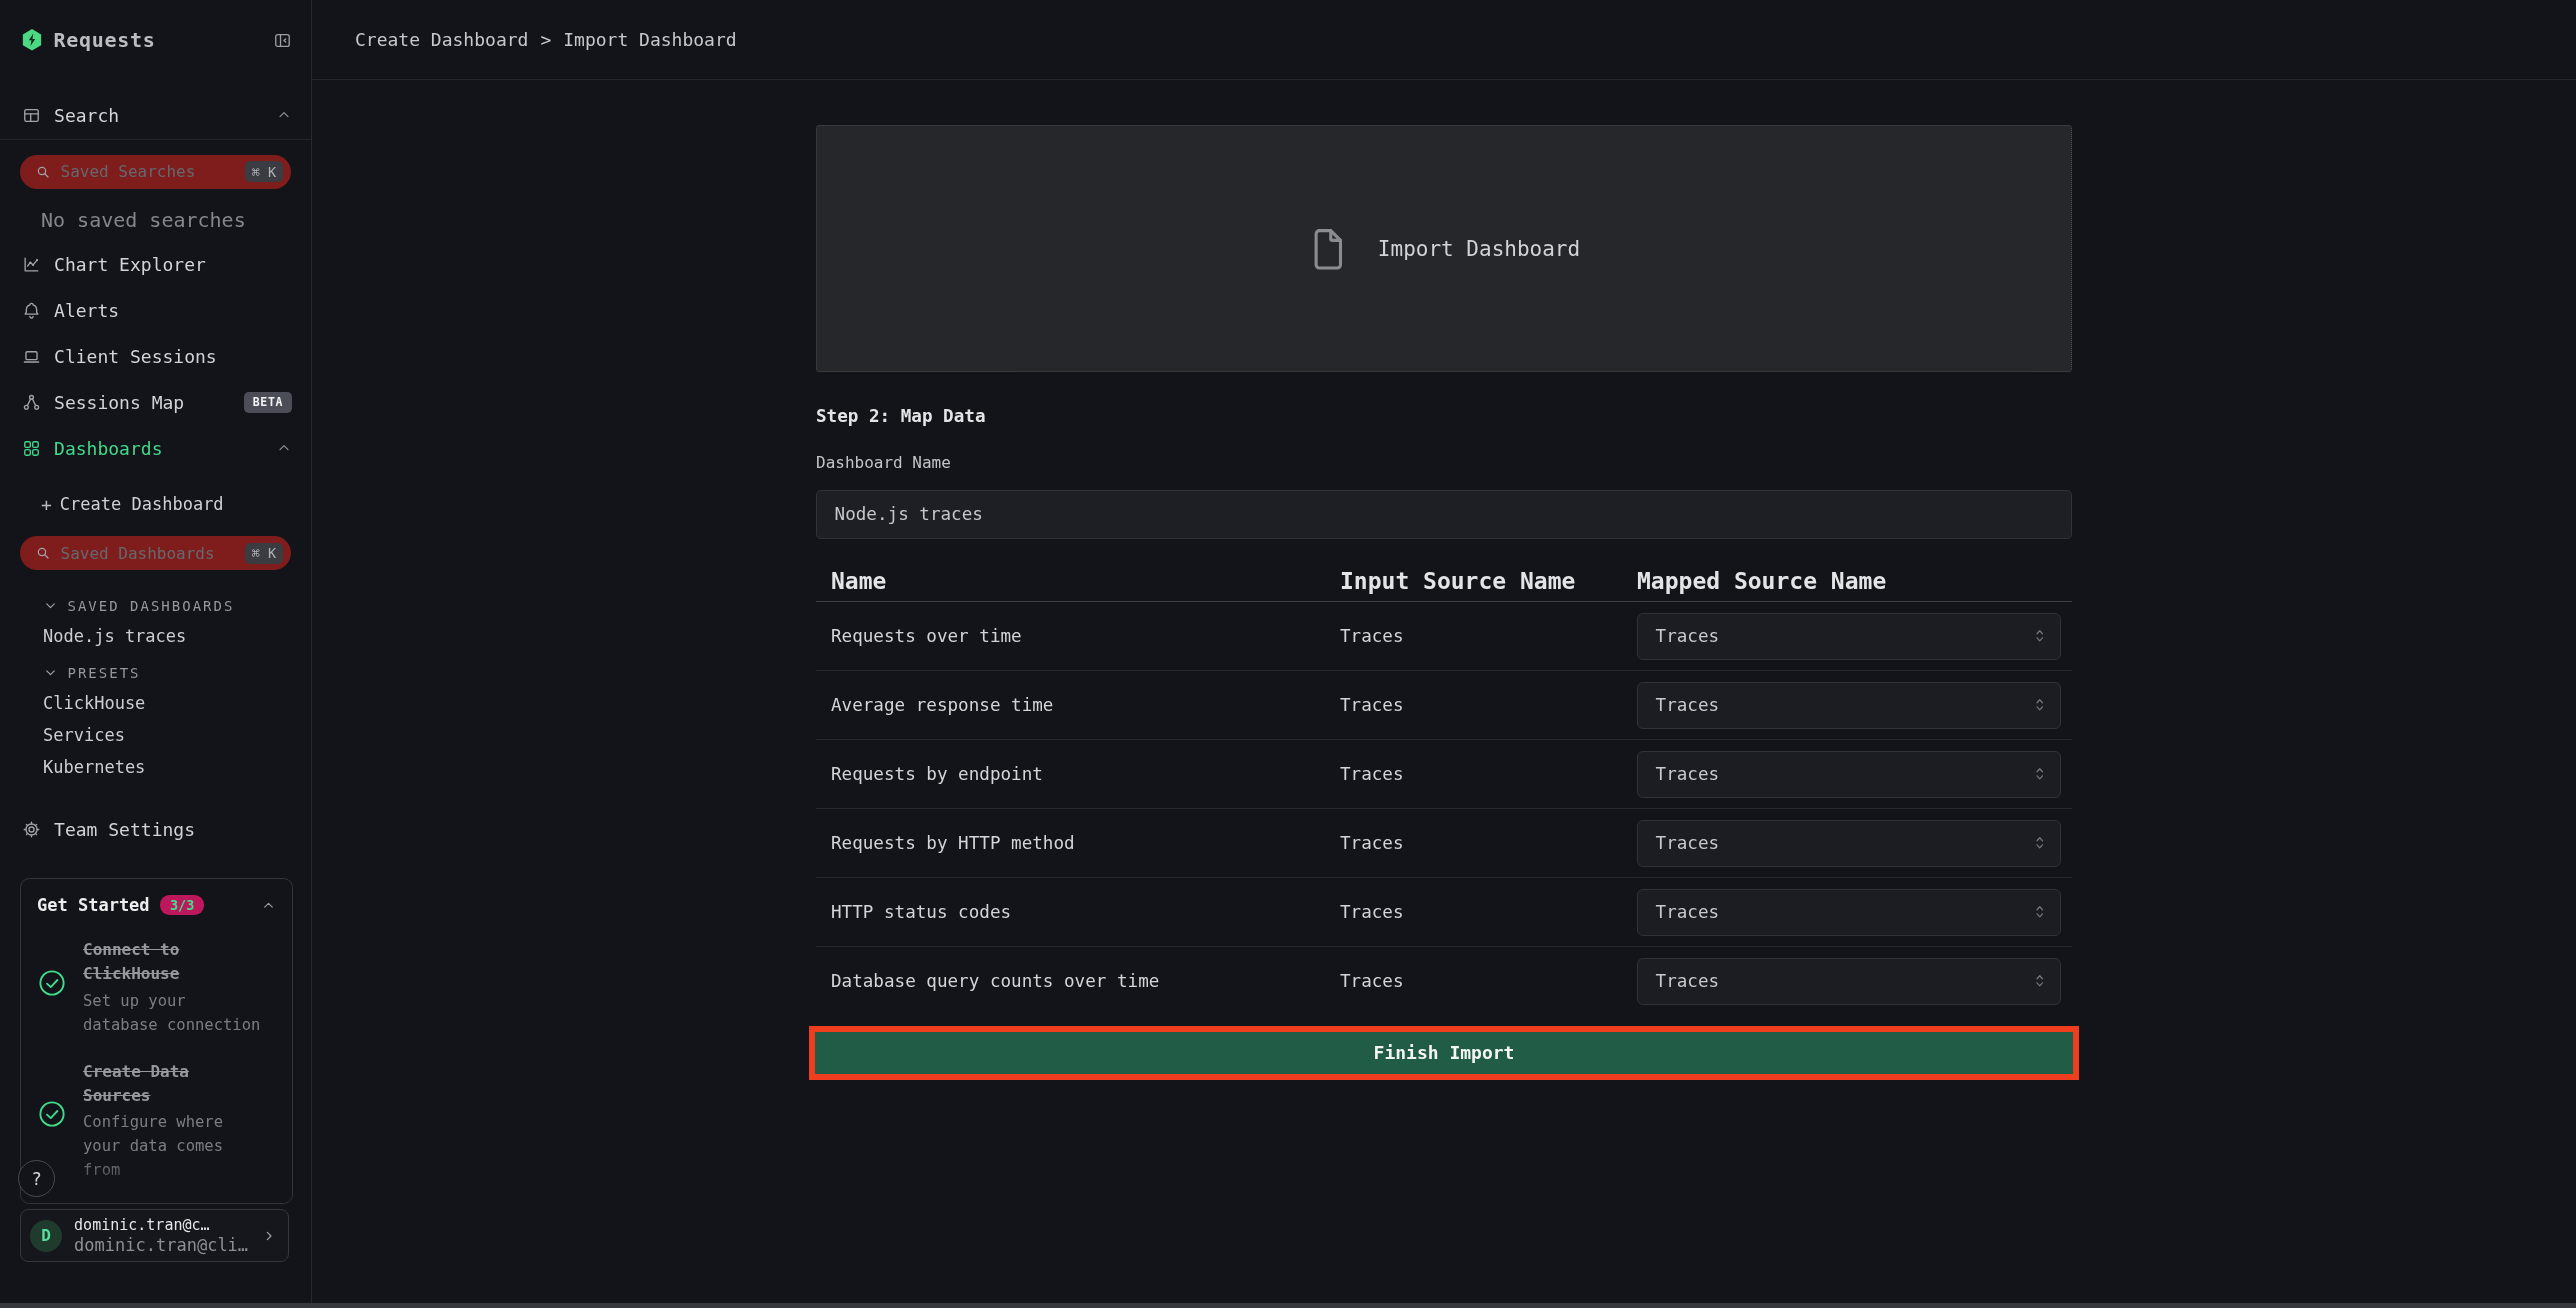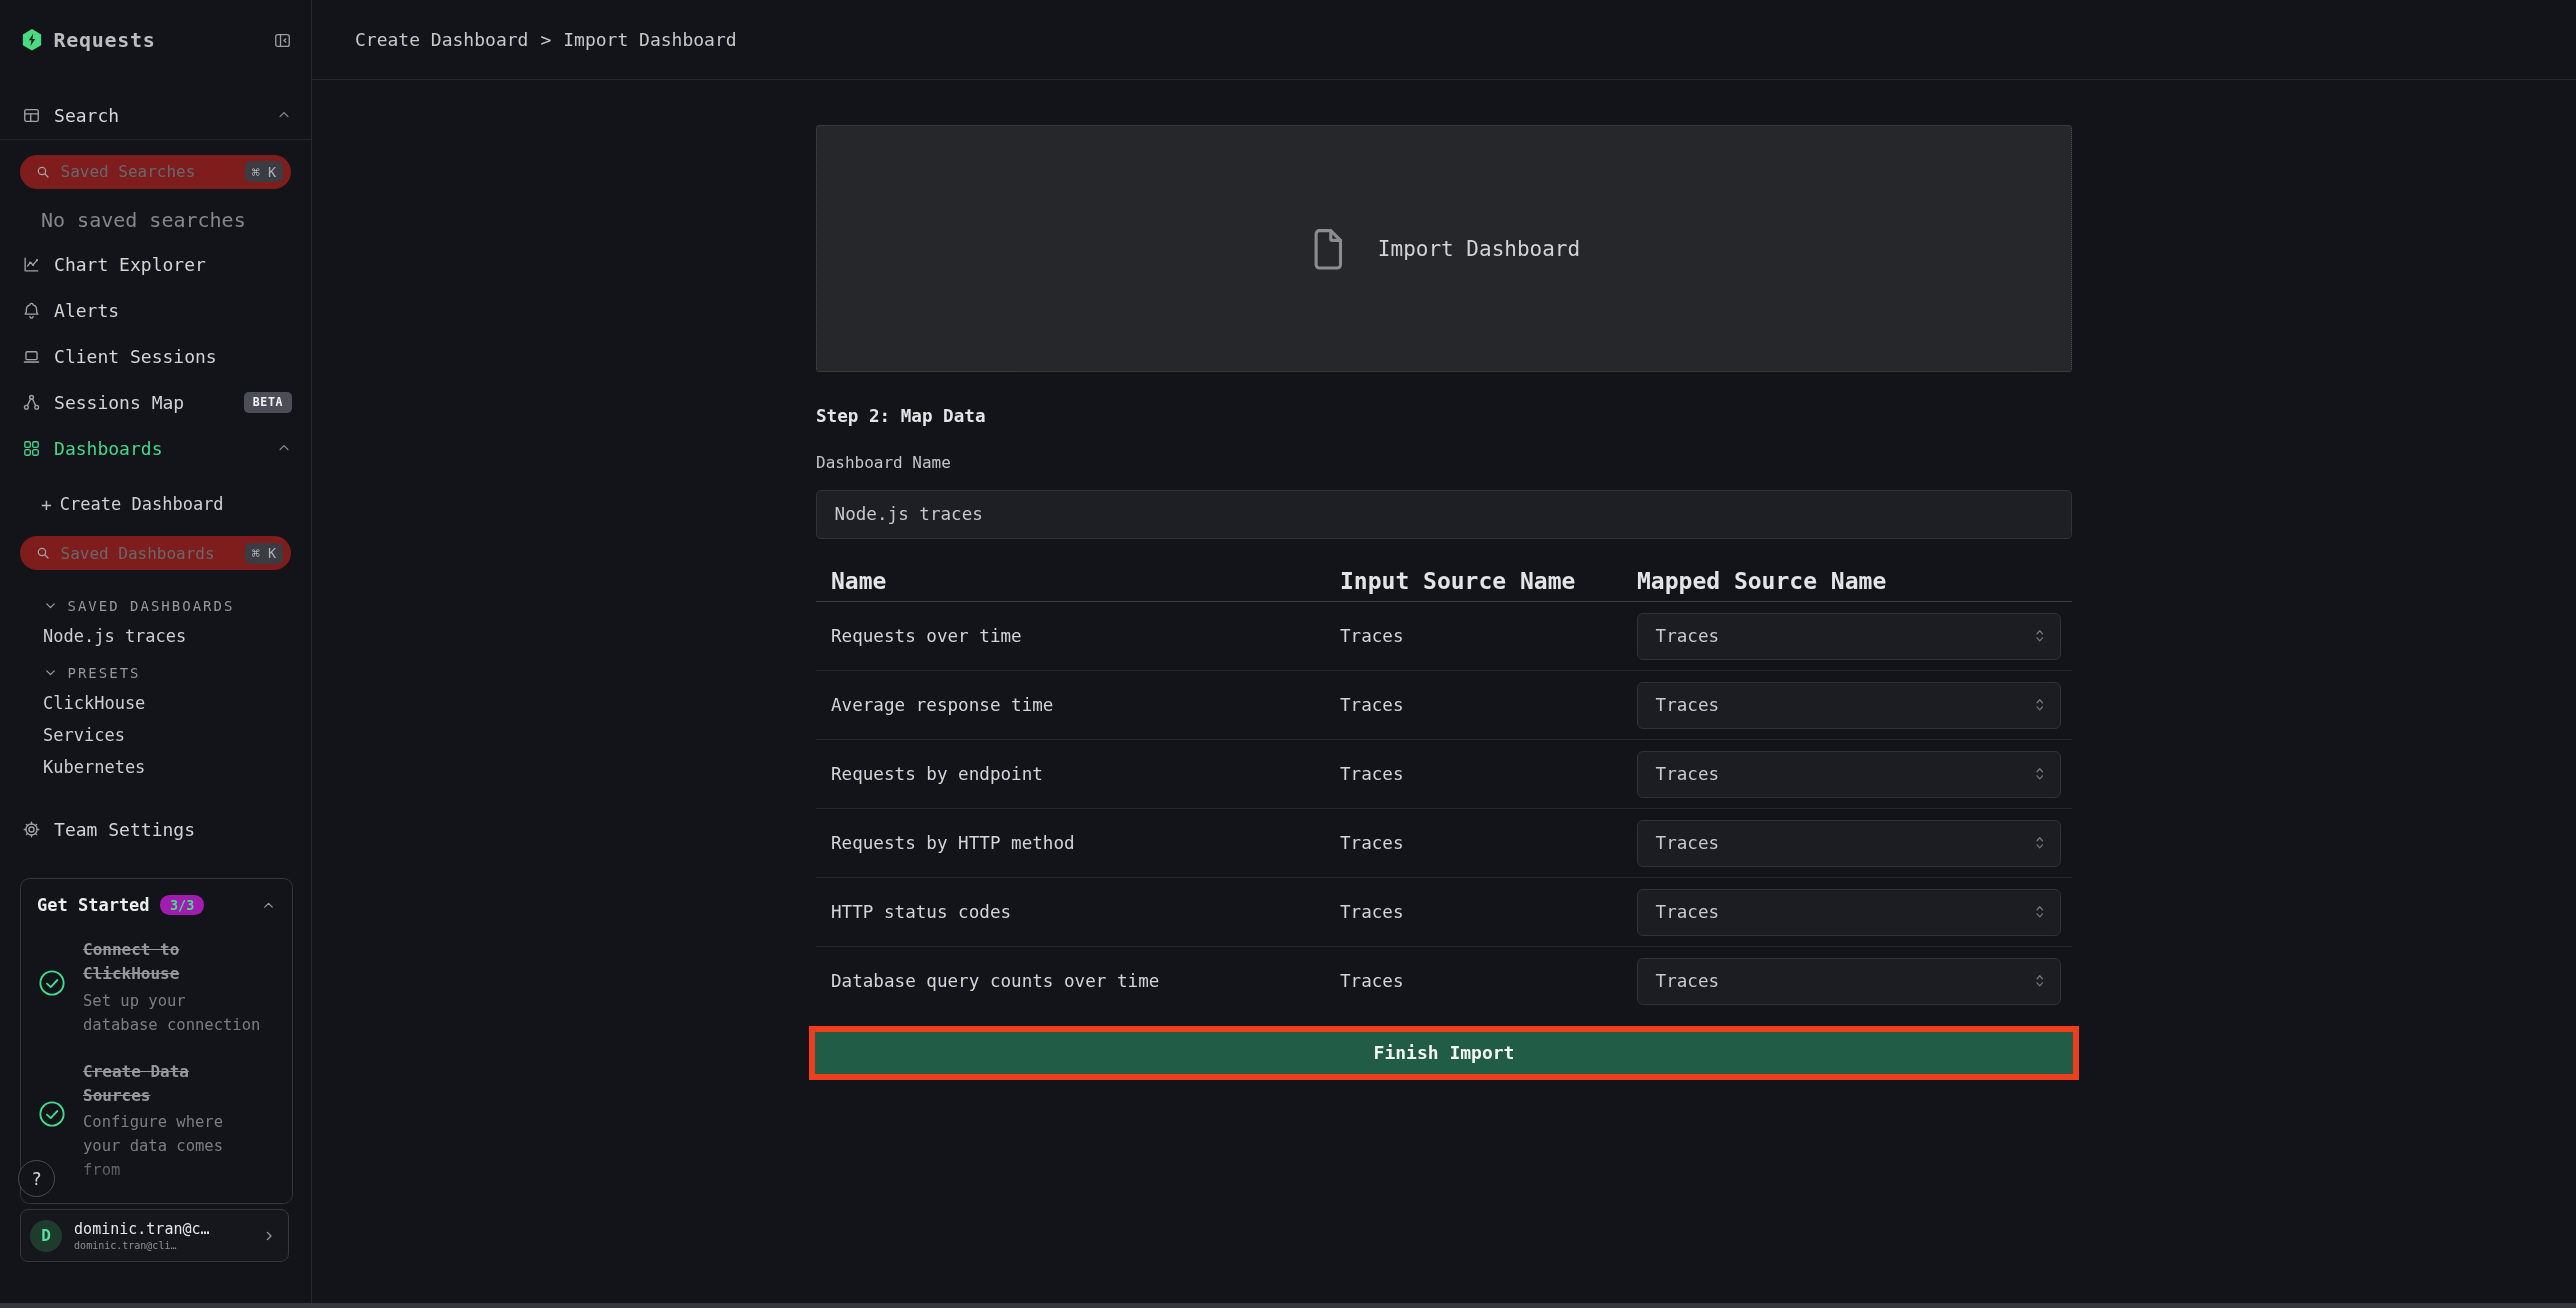--- a/index.html
+++ b/index.html
@@ -74,21 +74,21 @@
   .team-settings .label { font-size:18px; color:#d3d4d7; }
 
   
   .gs-card {
     position:absolute; left:20px; right:18px; top:878px; height:326px;
     border:0.7px solid #34353b; border-radius:9.5px;
     padding:16px 16px 0 16px; overflow:hidden;
   }
   .gs-head { display:flex; align-items:center; gap:10.8px; }
   .gs-title { font-size:17px; font-weight:700; color:#eceded; }
-  .gs-badge { background:#a21caf; color:#41dd8e; font-size:13.5px; font-weight:700; padding:2px 9.5px; border-radius:9.5px; }
+  .gs-badge { background:#be185d; color:#41dd8e; font-size:13.5px; font-weight:700; padding:2px 9.5px; border-radius:9.5px; }
   .gs-chevron { margin-left:auto; color:#9b9ca2; display:flex; cursor:pointer; }
   .gs-item { display:flex; gap:16px; margin-top:23px; }
   .gs-check { flex:0 0 auto; color:#3edc8b; margin-top:30px; }
   .gs-item.second .gs-check { margin-top:39px; }
   .gs-text { width:181px; }
   .gs-item-title { font-size:16px; font-weight:700; color:#97989d; text-decoration:line-through; line-height:1.5; }
   .gs-item-desc { font-size:15.5px; color:#7c7d83; line-height:1.55; margin-top:2.7px; }
   .gs-fade { position:absolute; left:0; right:0; bottom:0; height:47px;
     background:linear-gradient(to bottom, rgba(19,20,25,0), rgba(19,20,25,0.95)); pointer-events:none; }
 
@@ -104,21 +104,21 @@
     border:0.7px solid #36373c; border-radius:8px; background:#16171c;
     display:flex; align-items:center; gap:12px; padding:0 10.8px 0 9.5px; cursor:pointer;
   }
   .avatar {
     width:32px; height:32px; border-radius:50%; background:#1e3b2e;
     color:#55e09f; font-size:16px; font-weight:700;
     display:flex; align-items:center; justify-content:center; flex:0 0 auto;
   }
   .user-texts { flex:1; min-width:0; }
   .user-name { font-size:15px; font-weight:400; color:#e5e6e8; white-space:nowrap; overflow:hidden; }
-  .user-email { font-size:10px; color:#8e8f95; white-space:nowrap; overflow:hidden; margin-top:1.4px; }
+  .user-email { font-size:17px; color:#8e8f95; white-space:nowrap; overflow:hidden; margin-top:1.4px; }
   .user-chev { color:#9d9ea4; display:flex; }
 
   
   .main { flex:1; display:flex; flex-direction:column; min-width:0; }
   .topbar {
     height:80px; border-bottom:0.7px solid #26272c;
     display:flex; align-items:center; padding-left:43px;
     font-size:18px; color:#c7c8cb;
   }
   .topbar .sep { margin:0 12px; color:#c7c8cb; }

